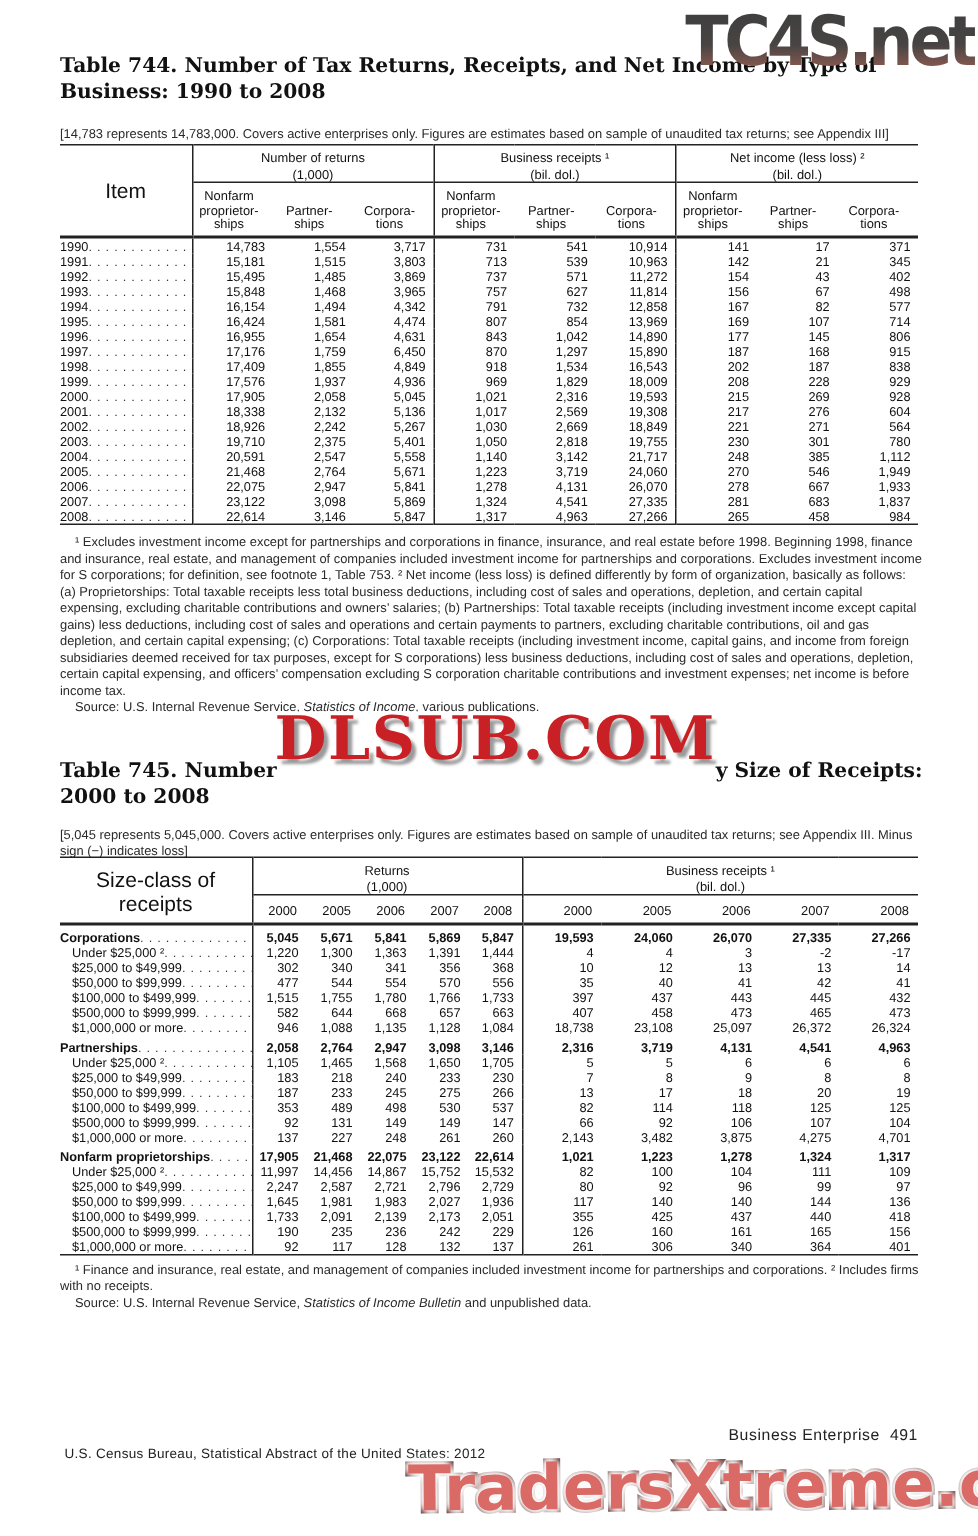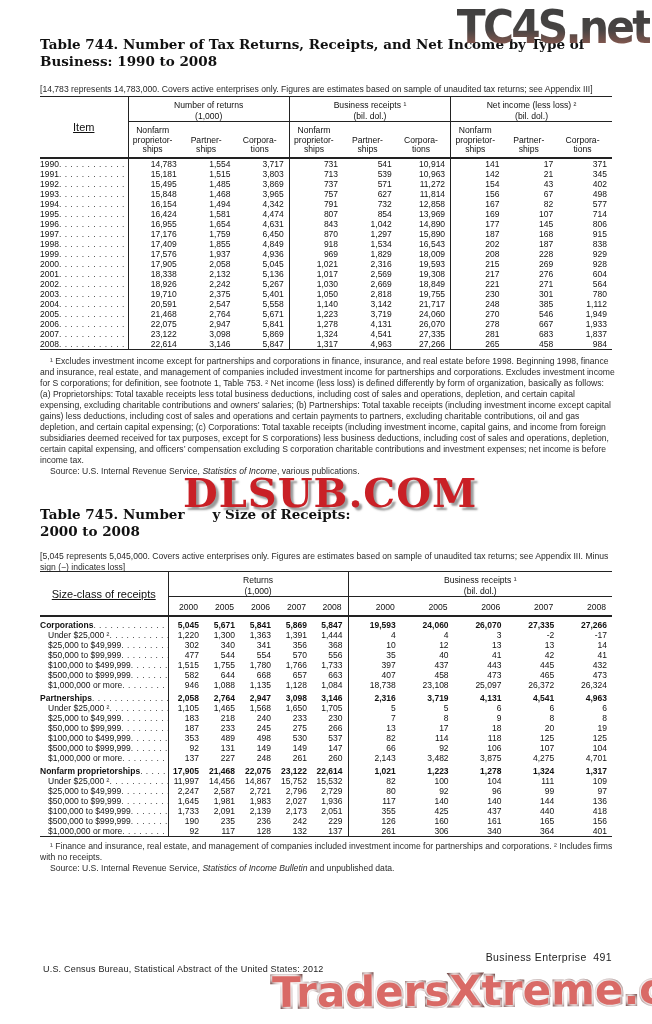--- a/index.html
+++ b/index.html
@@ -32,35 +32,35 @@
     text-shadow:0 0 4px #fff,0 0 7px #fff,2px 3px 5px rgba(255,255,255,.95),-2px -2px 4px #fff;
     white-space:nowrap;transform:rotate(-.5deg);
   }
   
   .t-title{
     position:absolute;left:40px;width:575px;
     font-family:"DejaVu Serif",serif;font-weight:bold;font-size:13.5px;line-height:17px;color:#111;
   }
   .title744{top:36px;}
   .title745{top:506px;}
-  .t-line1{display:flex;justify-content:flex-start;position:relative;gap:28px;}
+  .t-line1{display:flex;justify-content:space-between;position:relative;gap:28px;}
   .note{
     position:absolute;left:40px;width:575px;
     font-size:8.6px;line-height:11px;color:#2a2a2a;
   }
   .note744{top:84px;}
   .note745{top:551px;}
   
   table{border-collapse:collapse;table-layout:fixed;position:absolute;left:40px;width:572px;
         font-size:8.5px;color:#111;}
   .tbl744{top:96px;}
   .tbl745{top:571px;}
   table{border-top:1px solid #222;border-bottom:1px solid #222;}
   th{font-weight:normal;}
-  .item-th{vertical-align:middle;text-align:center;border-bottom:2px solid #222;font-size:11px;text-decoration:underline;}
+  .item-th{vertical-align:middle;text-align:center;border-bottom:2px solid #222;font-size:14px;}
   .group-th{border-left:1px solid #222;padding:3px 0 2px 0;vertical-align:top;}
   .group-title,.group-unit{line-height:10.5px;font-size:8.6px;}
   .gline{border-bottom:1px solid #222;}
   .sub-th{
     text-align:center;vertical-align:bottom;white-space:pre-line;
     line-height:9.5px;padding:2px 5px 2px 0;border-bottom:2px solid #222;font-size:8.6px;
   }
   .year-th{text-align:right;padding:2px 6px 2px 0;border-bottom:2px solid #222;line-height:12px;font-size:8.6px;}
   .sep{border-left:1px solid #222;}
   td{padding:0;line-height:10px;vertical-align:bottom;}

